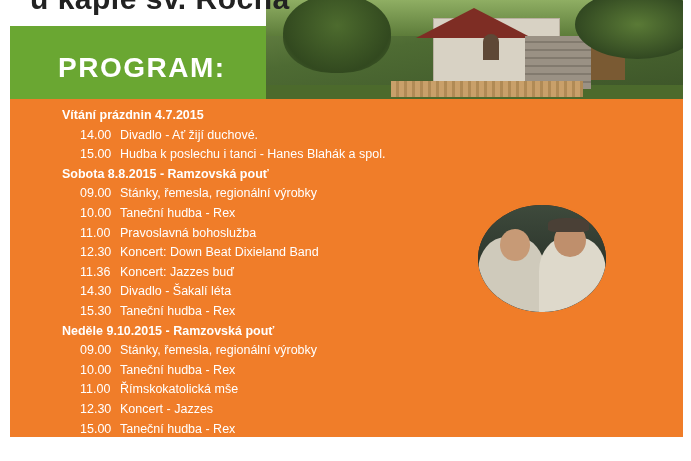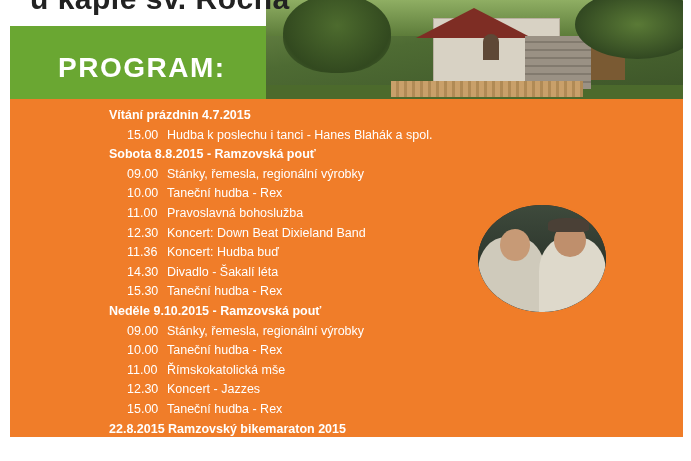--- a/index.html
+++ b/index.html
@@ -248,21 +248,20 @@
     top: 106px;
     width: 600px;
     z-index: 5;
     color: #ffffff;
   }
   .line {
     font-size: 12.5px;
     line-height: 19.6px;
     color: #ffffff;
     white-space: nowrap;
-    margin-left: 47px;
   }
   .line.heading {
     font-weight: bold;
     padding-left: 0;
   }
   .line.item {
     padding-left: 18px;
   }
   .time {
     display: inline-block;
@@ -301,27 +300,28 @@
     <div class="bg"></div>
     <div class="man-left"></div>
     <div class="man-right"></div>
     <div class="head-left"></div>
     <div class="head-right"></div>
     <div class="hat"></div>
   </div>
 
   <div class="program-text">
       <div class="line heading"><span>Vítání prázdnin 4.7.2015</span></div>
+      <div class="line item"><span class="time">14.00</span><span>Divadlo - Ať žijí duchové.</span></div>
       <div class="line item"><span class="time">15.00</span><span>Hudba k poslechu i tanci - Hanes Blahák a spol.</span></div>
       <div class="line heading"><span>Sobota 8.8.2015 - Ramzovská pouť</span></div>
       <div class="line item"><span class="time">09.00</span><span>Stánky, řemesla, regionální výrobky</span></div>
       <div class="line item"><span class="time">10.00</span><span>Taneční hudba - Rex</span></div>
       <div class="line item"><span class="time">11.00</span><span>Pravoslavná bohoslužba</span></div>
       <div class="line item"><span class="time">12.30</span><span>Koncert: Down Beat Dixieland Band</span></div>
-      <div class="line item"><span class="time">11.36</span><span>Koncert: Hudba buď</span></div>
+      <div class="line item"><span class="time">11.36</span><span>Koncert: Jazzes buď</span></div>
       <div class="line item"><span class="time">14.30</span><span>Divadlo - Šakalí léta</span></div>
       <div class="line item"><span class="time">15.30</span><span>Taneční hudba - Rex</span></div>
       <div class="line heading"><span>Neděle 9.10.2015 - Ramzovská pouť</span></div>
       <div class="line item"><span class="time">09.00</span><span>Stánky, řemesla, regionální výrobky</span></div>
       <div class="line item"><span class="time">10.00</span><span>Taneční hudba - Rex</span></div>
       <div class="line item"><span class="time">11.00</span><span>Římskokatolická mše</span></div>
       <div class="line item"><span class="time">12.30</span><span>Koncert - Jazzes</span></div>
       <div class="line item"><span class="time">15.00</span><span>Taneční hudba - Rex</span></div>
       <div class="line heading"><span>22.8.2015 Ramzovský bikemaraton 2015</span></div>
     </div>

